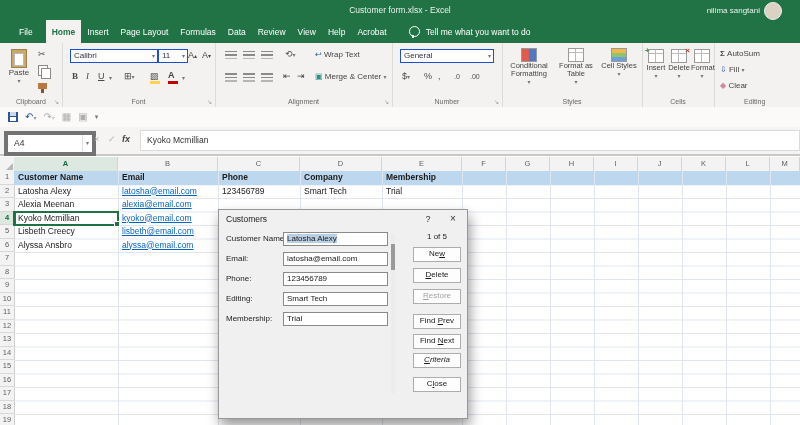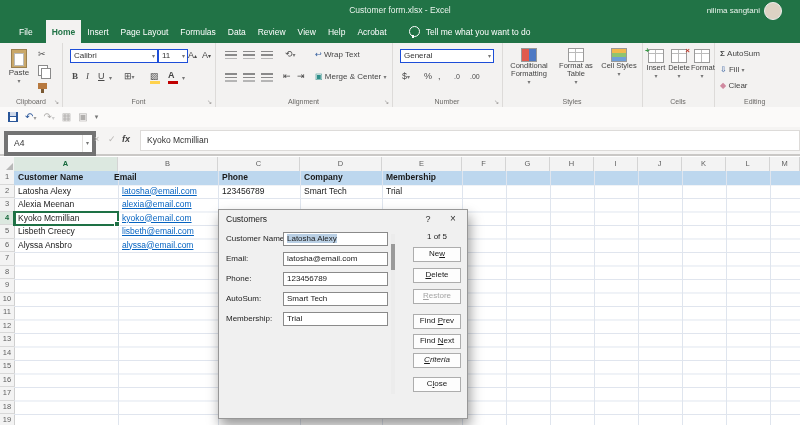--- a/index.html
+++ b/index.html
@@ -325,21 +325,21 @@
         <div class="vline" style="left: 368px;"></div>
         <div class="vline" style="left: 448px;"></div>
         <div class="vline" style="left: 492px;"></div>
         <div class="vline" style="left: 536px;"></div>
         <div class="vline" style="left: 580px;"></div>
         <div class="vline" style="left: 624px;"></div>
         <div class="vline" style="left: 668px;"></div>
         <div class="vline" style="left: 712px;"></div>
         <div class="vline" style="left: 756px;"></div>
         <div class="cell b" style="left: 0px; width: 100px; top: 0px;">Customer Name</div>
-        <div class="cell b" style="left: 96px; width: 96px; top: 0px;">Email</div>
+        <div class="cell b" style="left: 104px; width: 96px; top: 0px;">Email</div>
         <div class="cell b" style="left: 204px; width: 78px; top: 0px;">Phone</div>
         <div class="cell b" style="left: 286px; width: 78px; top: 0px;">Company</div>
         <div class="cell b" style="left: 368px; width: 76px; top: 0px;">Membership</div>
         <div class="cell" style="left: 0px; width: 100px; top: 13.5px;">Latosha Alexy</div>
         <div class="cell link" style="left: 104px; width: 96px; top: 13.5px;">latosha@email.com</div>
         <div class="cell" style="left: 204px; width: 78px; top: 13.5px;">123456789</div>
         <div class="cell" style="left: 286px; width: 78px; top: 13.5px;">Smart Tech</div>
         <div class="cell" style="left: 368px; width: 76px; top: 13.5px;">Trial</div>
         <div class="cell" style="left: 0px; width: 100px; top: 27px;">Alexia Meenan</div>
         <div class="cell link" style="left: 104px; width: 96px; top: 27px;">alexia@email.com</div>
@@ -359,21 +359,21 @@
     <div class="dlg-title">Customers</div>
     <div class="dlg-help">?</div>
     <div class="dlg-close">×</div>
     <div id="dlg-fields">
         <div class="dlg-label" style="top: 22px;">Customer Name:</div>
         <div class="dlg-input" style="top: 22px;"><span class="selval">Latosha Alexy</span></div>
         <div class="dlg-label" style="top: 42px;">Email:</div>
         <div class="dlg-input" style="top: 42px;"><span>latosha@email.com</span></div>
         <div class="dlg-label" style="top: 62px;">Phone:</div>
         <div class="dlg-input" style="top: 62px;"><span>123456789</span></div>
-        <div class="dlg-label" style="top: 82px;">AutoSum:</div>
+        <div class="dlg-label" style="top: 82px;">Editing:</div>
         <div class="dlg-input" style="top: 82px;"><span>Smart Tech</span></div>
         <div class="dlg-label" style="top: 102px;">Membership:</div>
         <div class="dlg-input" style="top: 102px;"><span>Trial</span></div>
       </div>
     <div class="dlg-scroll">
         <div class="dlg-thumb"></div>
       </div>
     <div class="dlg-count">1 of 5</div>
     <div id="dlg-buttons">
         <div class="dlg-btn" style="top: 37px;">Ne<u>w</u></div>

